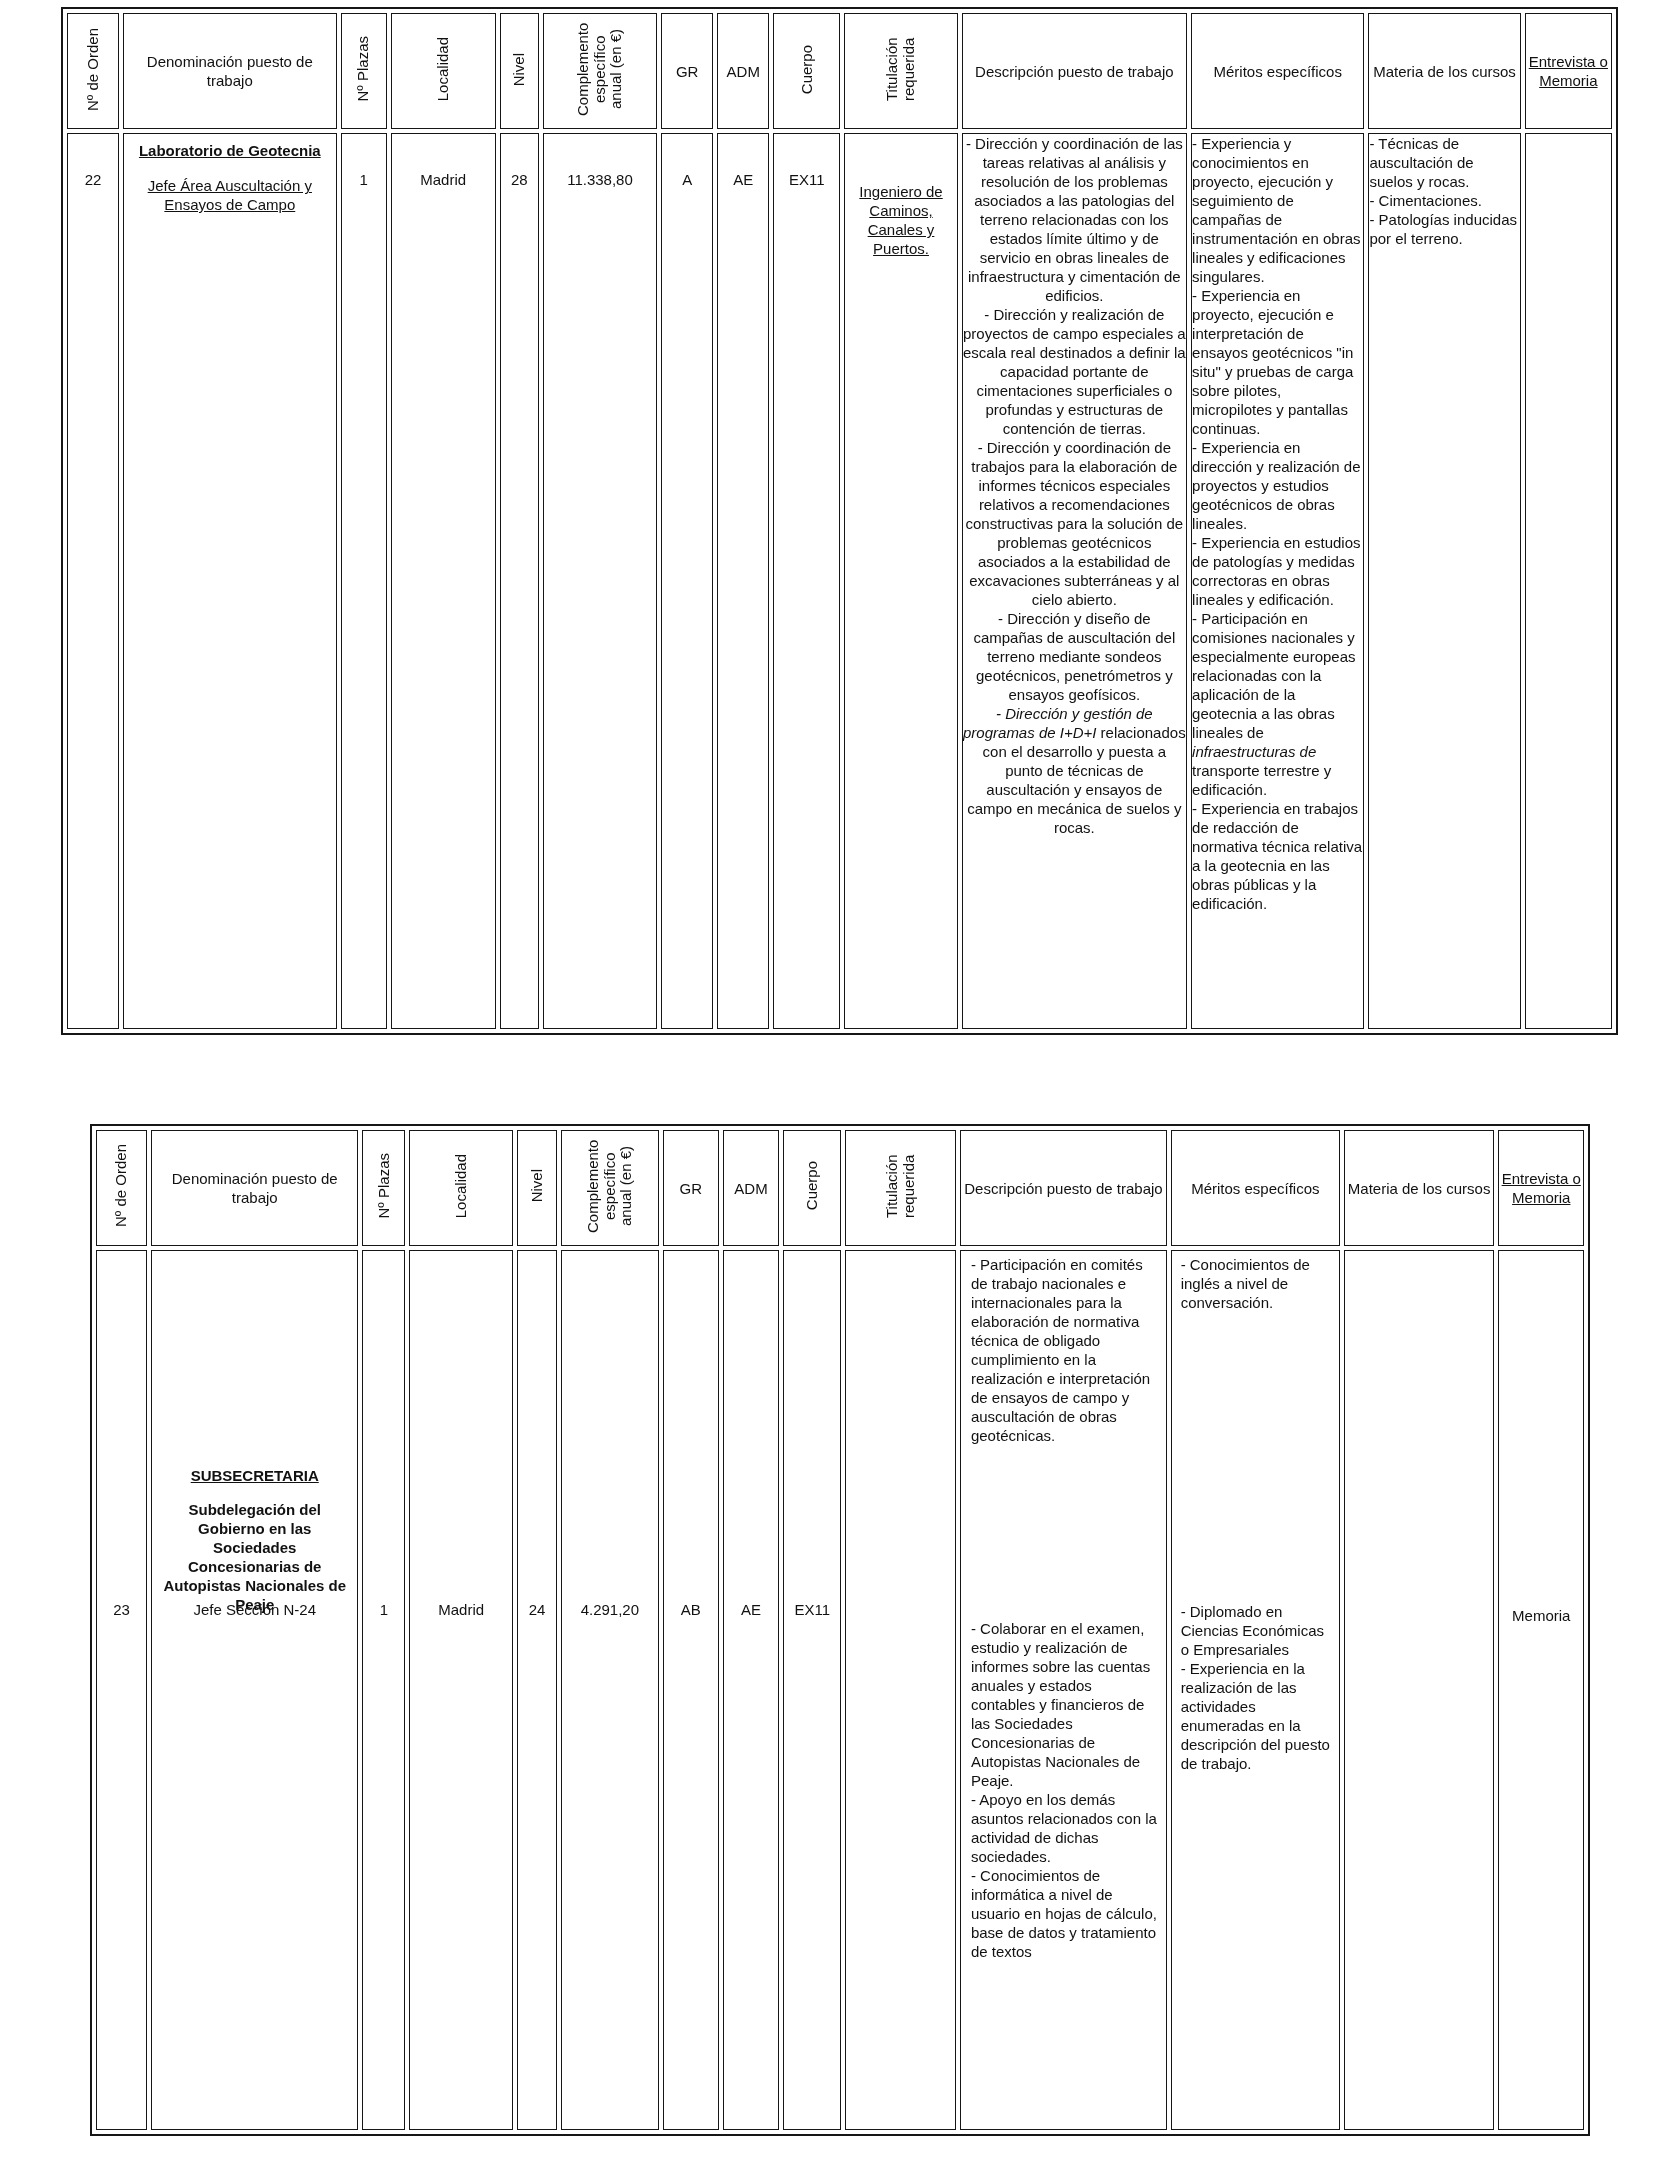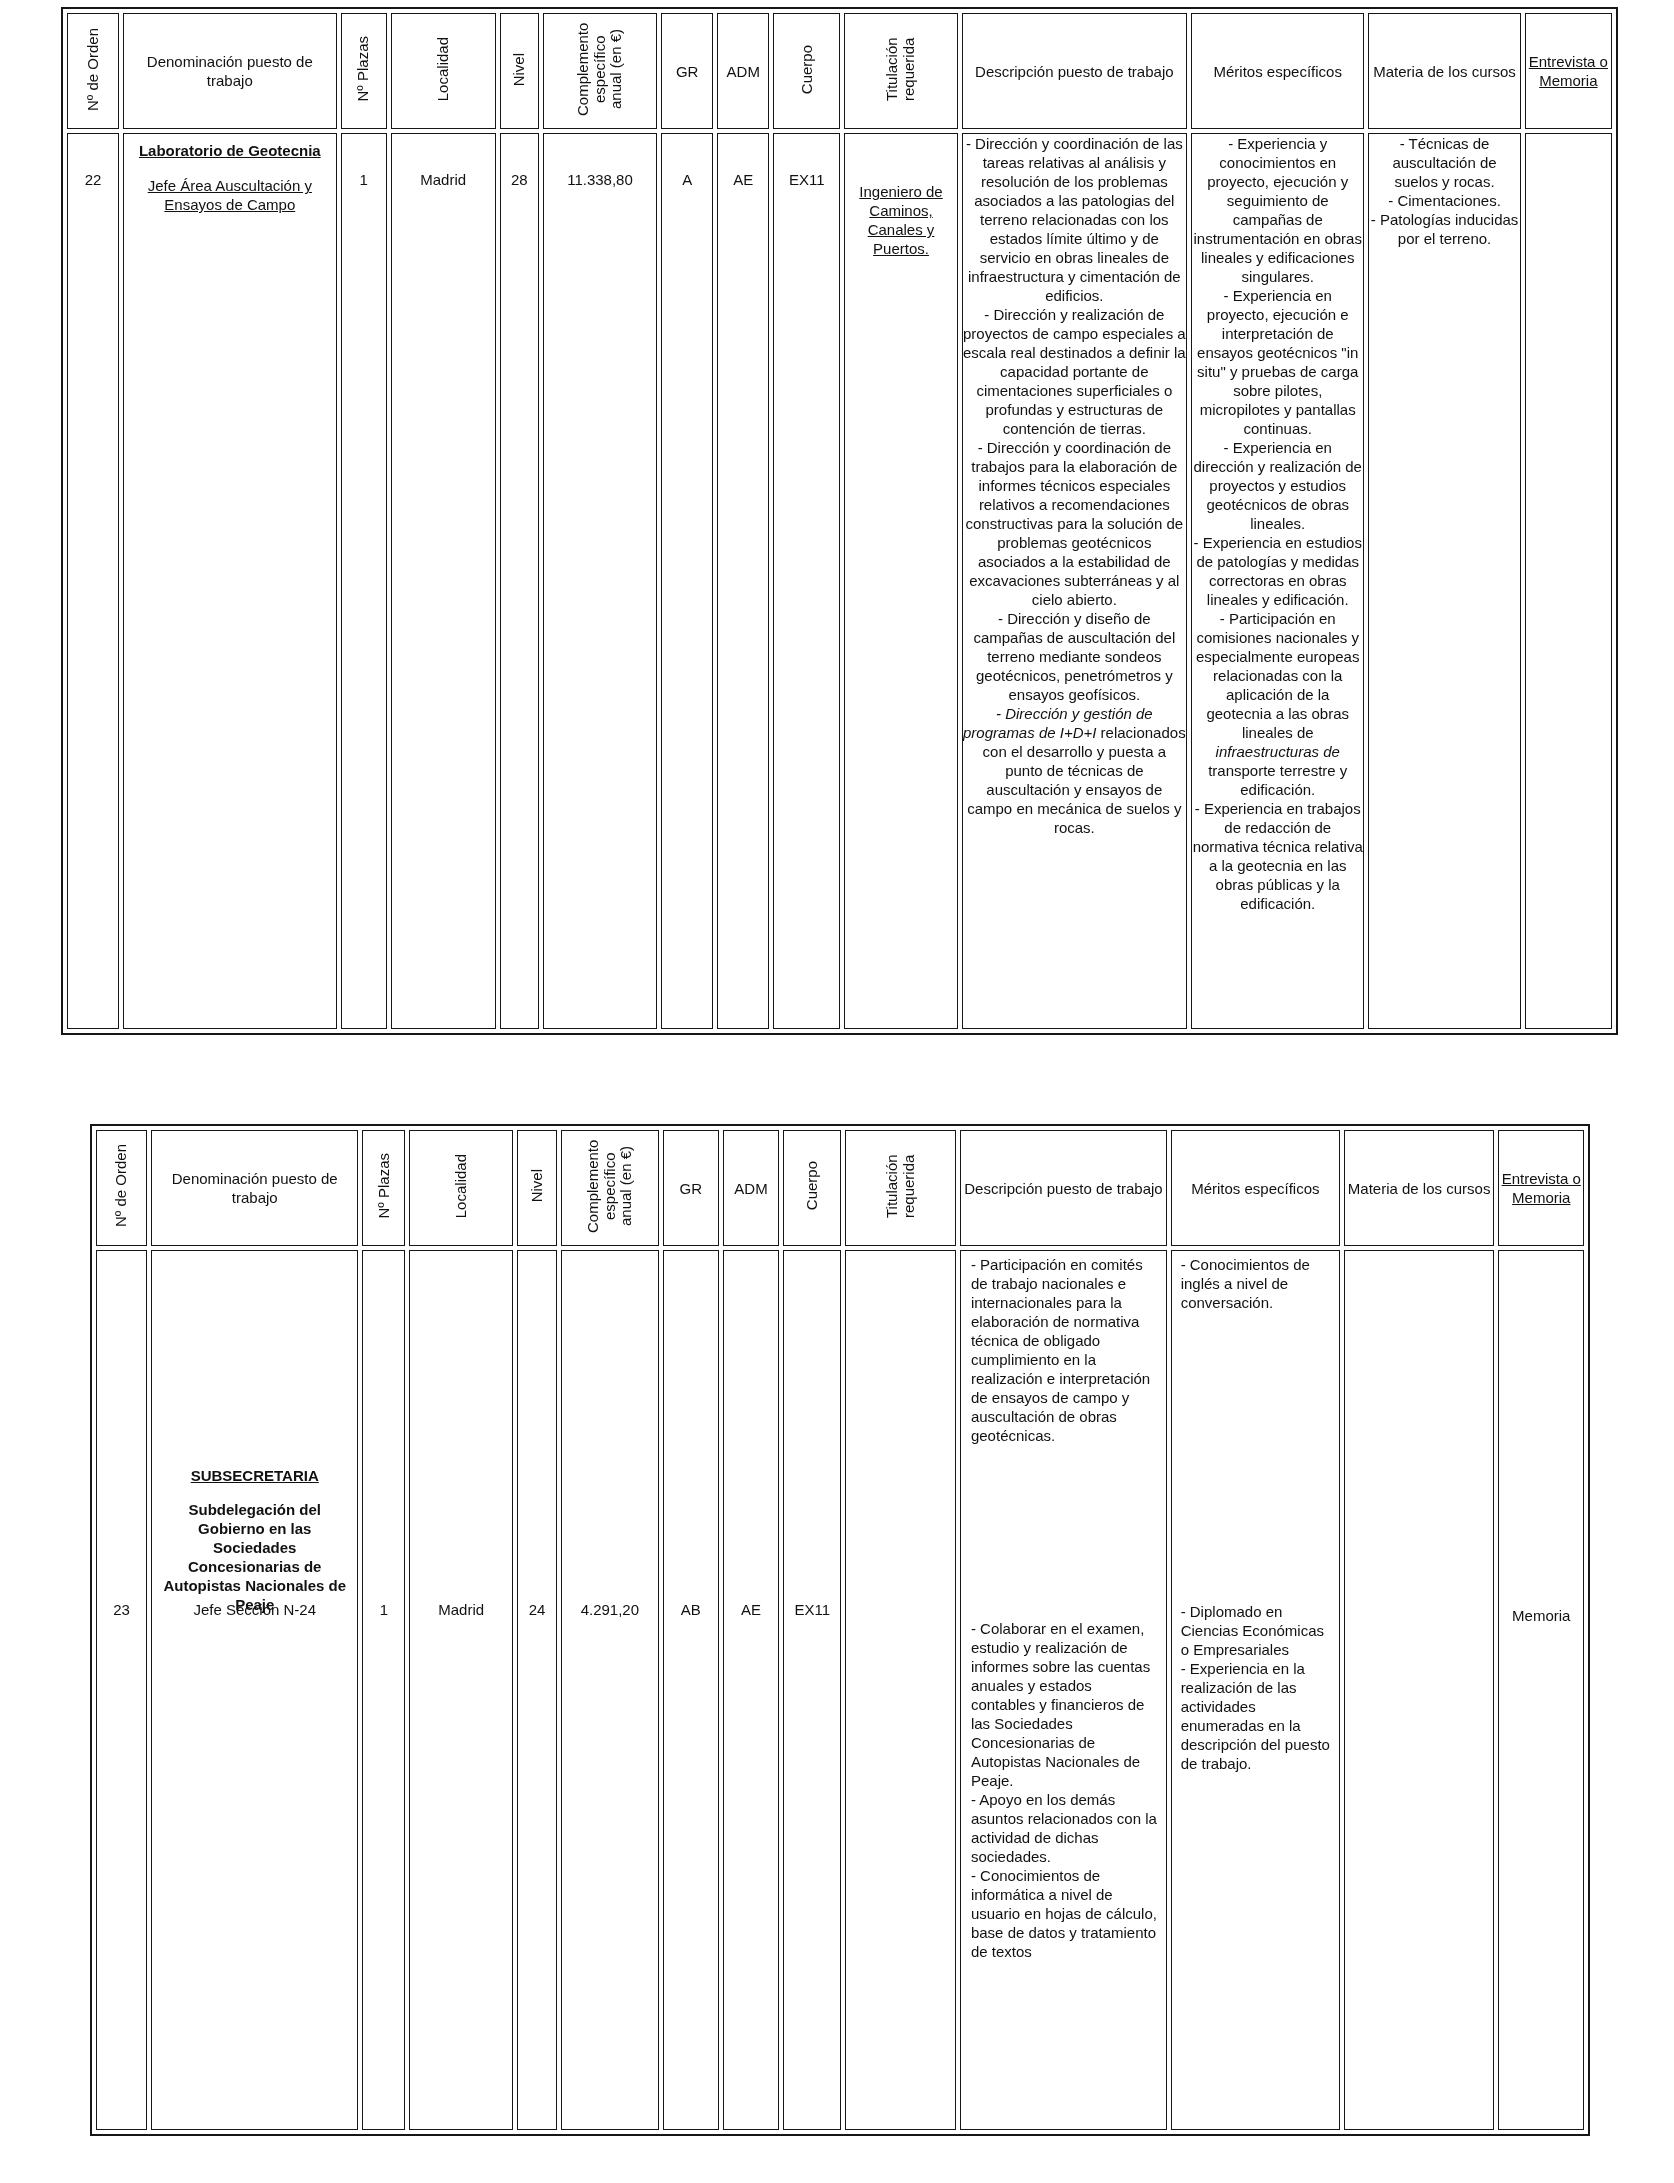--- a/index.html
+++ b/index.html
@@ -41,21 +41,21 @@
     line-height: 16.6px;
   }
   .th-left { text-align: left; padding: 0 5.8px 0 10px; }
   .th-center { text-align: center; padding: 0 4.3px; }
   .th-entrevista { text-align: left; padding: 0 7.2px 0 8.7px; text-decoration: underline; }
   .c-center { text-align: center; }
   .bold { font-weight: 700; margin-top: 32px; }
   .underline { text-decoration: underline; }
   .sec-heading { font-weight: 700; text-align: center; }
   .txt  { padding: 40px 8.7px 7.2px 10px; text-align: center; }
-  .txt2 { padding: 40px 7.2px 7.2px 8.7px; text-align: center; }
+  .txt2 { padding: 40px 7.2px 7.2px 8.7px; text-align: left; }
   .mt10 { margin-top: 7.2px; }
   .mt34 { margin-top: 16px; }
   .mt66 { margin-top: 48px; }
   .mt72 { margin-top: 36px; }
   .padlr6 { padding-left: 4.3px; padding-right: 4.3px; text-decoration: underline; }
   .rel { position: relative; }
   .abs { position: absolute; }
   .w-full { left: 0; right: 0; }
   .para { margin: 0; }
   .para i { font-style: italic; }

